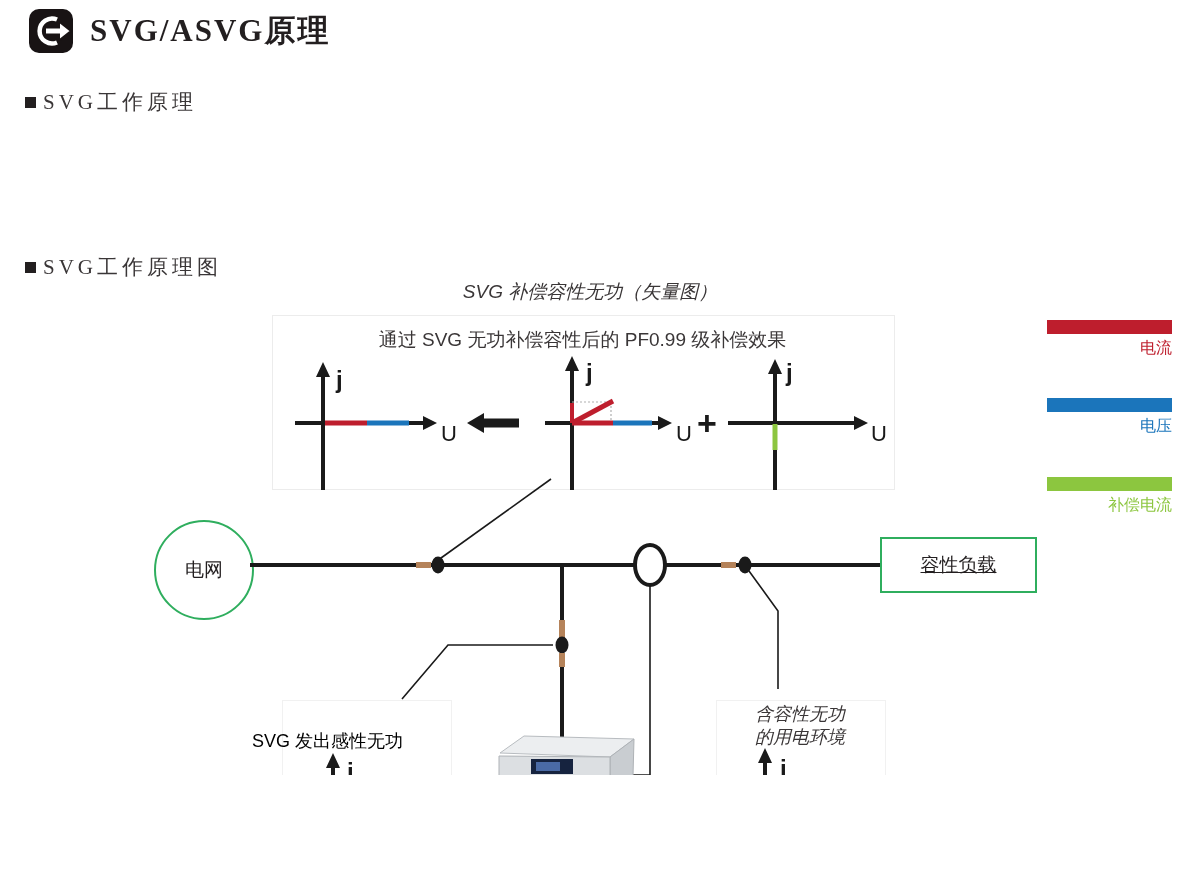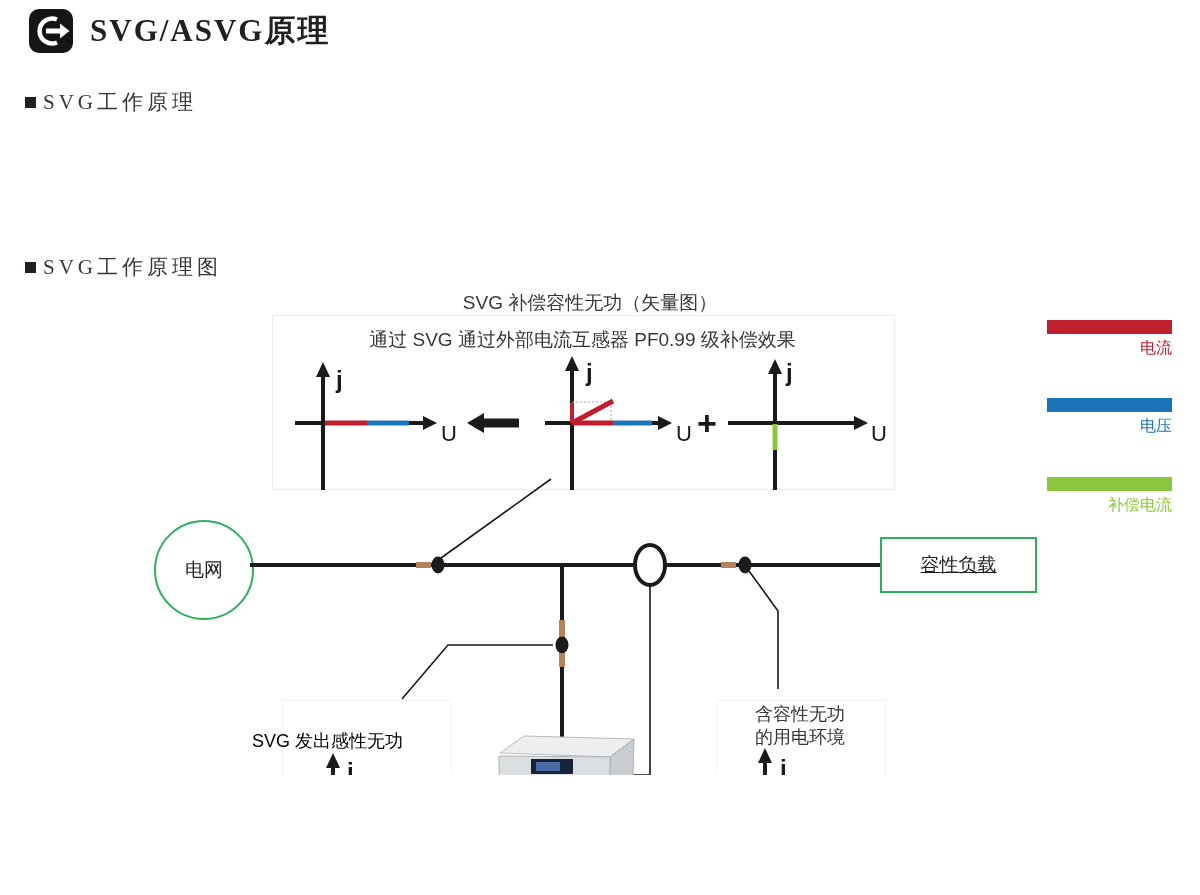--- a/index.html
+++ b/index.html
@@ -20,42 +20,42 @@
   #sec1{top:88px;}
   #sec2{top:253px;}
 
   
   .body-text{position:absolute;left:25px;top:138px;width:1157px;font-size:19.5px;
              line-height:35px;text-align:justify;text-indent:2em;color:#2d2a2b;}
 
   
   #diagram{position:absolute;left:0;top:275px;width:1200px;height:620px;}
   #diagram .lbl{position:absolute;z-index:3;}
-  .diagram-title{left:390px;top:15px;width:400px;text-align:center;font-size:19px;color:#3a3637;}
+  .diagram-title{left:390px;top:4px;width:400px;text-align:center;font-size:19px;color:#3a3637;font-style:italic;}
   .top-box{position:absolute;left:272px;top:40px;width:621px;height:173px;
            border:1px solid #ececec;background:#fff;z-index:1;}
   .box-title{left:272px;top:52px;width:621px;text-align:center;font-size:19px;color:#3a3637;}
 
   .legend-bar{position:absolute;left:1047px;width:125px;height:14px;z-index:3;}
   .legend-label{position:absolute;left:1047px;width:125px;text-align:right;font-size:16px;z-index:3;}
 
   .grid-circle{position:absolute;left:154px;top:245px;width:96px;height:96px;border-radius:50%;
                border:2px solid #2fae5e;background:#fff;display:flex;align-items:center;
                justify-content:center;font-size:19px;z-index:1;}
   .load-box{position:absolute;left:880px;top:262px;width:153px;height:52px;border:2px solid #2fae5e;
             background:#fff;display:flex;align-items:center;justify-content:center;
             font-size:19px;z-index:1;text-decoration:underline;}
 
   .panel{position:absolute;top:425px;width:168px;height:168px;border:1px solid #f1f1f1;
          background:#fff;z-index:1;}
   #panel-left{left:282px;}
   #panel-right{left:716px;}
   .panel-left-label{left:252px;top:454px;white-space:nowrap;font-size:18px;color:#000000;}
   .panel-right-label{left:716px;top:428px;width:168px;text-align:center;font-size:18px;
-                     line-height:23px;color:#3a3637;}
+                     line-height:23px;color:#3a3637;font-style:italic;}
   .device-label{left:505px;top:560px;width:110px;text-align:center;font-size:21px;color:#2d2a2b;}
 
   #overlay{position:absolute;left:0;top:0;z-index:2;pointer-events:none;}
   text{font-family:"Liberation Sans","DejaVu Sans",sans-serif;}
   .axlab-j{font-size:24px;font-weight:bold;fill:#1a1a1a;}
   .axlab-u{font-size:22px;fill:#1a1a1a;}
 </style>
 </head>
 <body>
 
@@ -79,21 +79,21 @@
   <div class="section-head" id="sec2">
     <span class="bullet"></span>
     <span>SVG工作原理图</span>
   </div>
 
   <div id="diagram">
 
     <div class="lbl diagram-title">SVG 补偿容性无功（矢量图）</div>
 
     <div class="top-box"></div>
-    <div class="lbl box-title">通过 SVG 通过外部电流互感器 PF0.99 级补偿效果</div>
+    <div class="lbl box-title">通过 SVG 无功补偿容性后的 PF0.99 级补偿效果</div>
 
     <div class="legend-bar" style="top:45px;background:#be1e2d;"></div>
     <div class="legend-label" style="top:63px;color:#be1e2d;">电流</div>
     <div class="legend-bar" style="top:123px;background:#1b75bb;"></div>
     <div class="legend-label" style="top:141px;color:#1b75bb;text-align:right;">电压</div>
     <div class="legend-bar" style="top:202px;background:#8cc63f;"></div>
     <div class="legend-label" style="top:220px;color:#8cc63f;">补偿电流</div>
 
     <div class="grid-circle">
       <span>电网</span>

